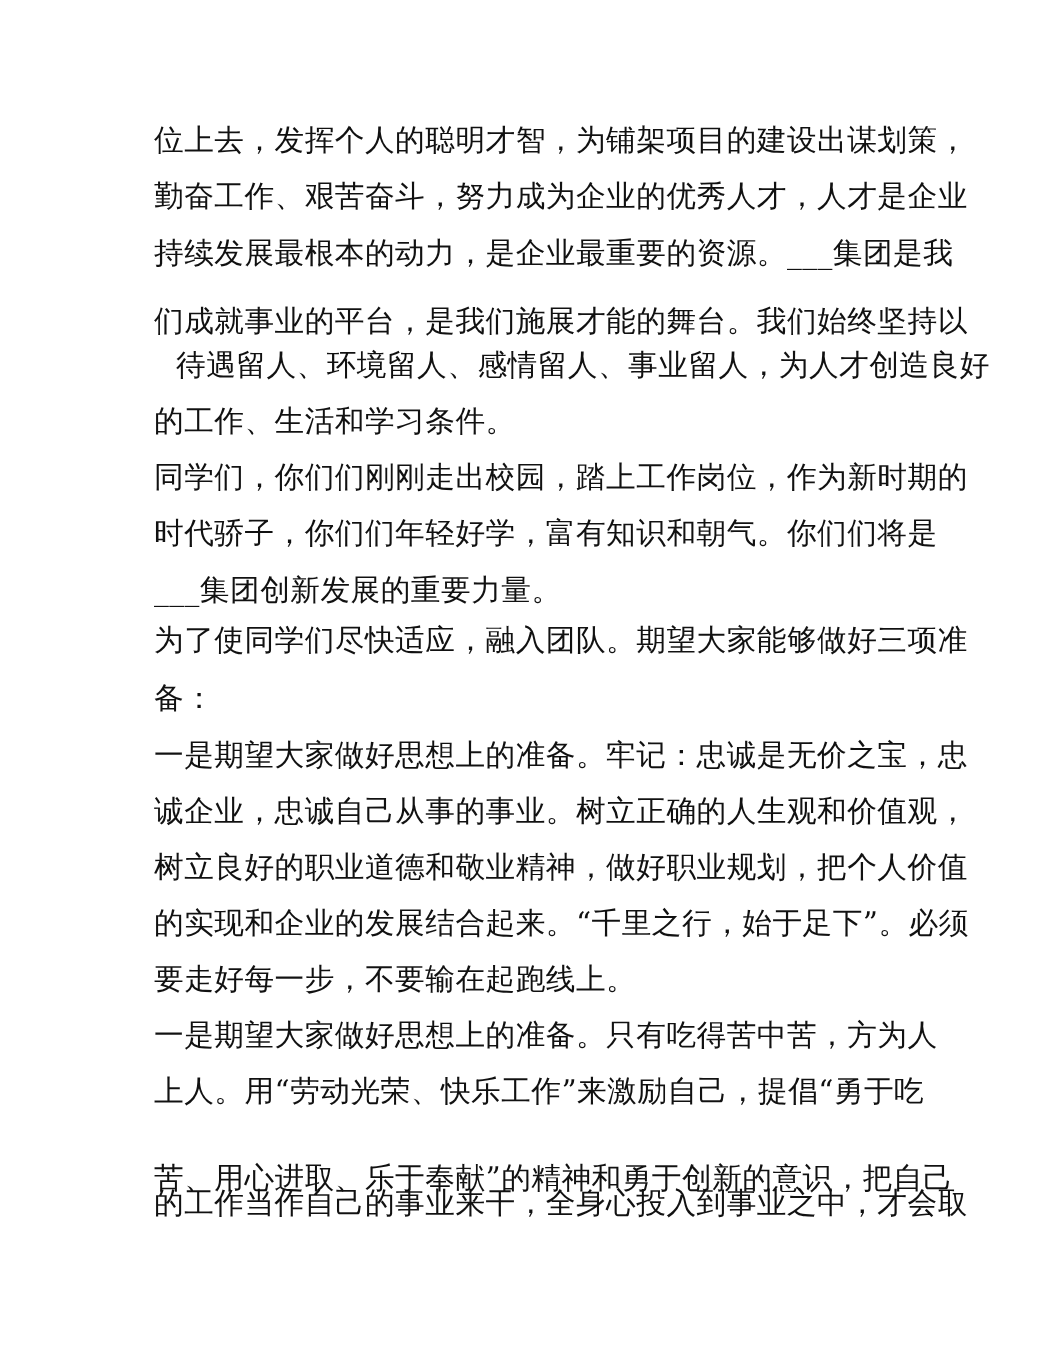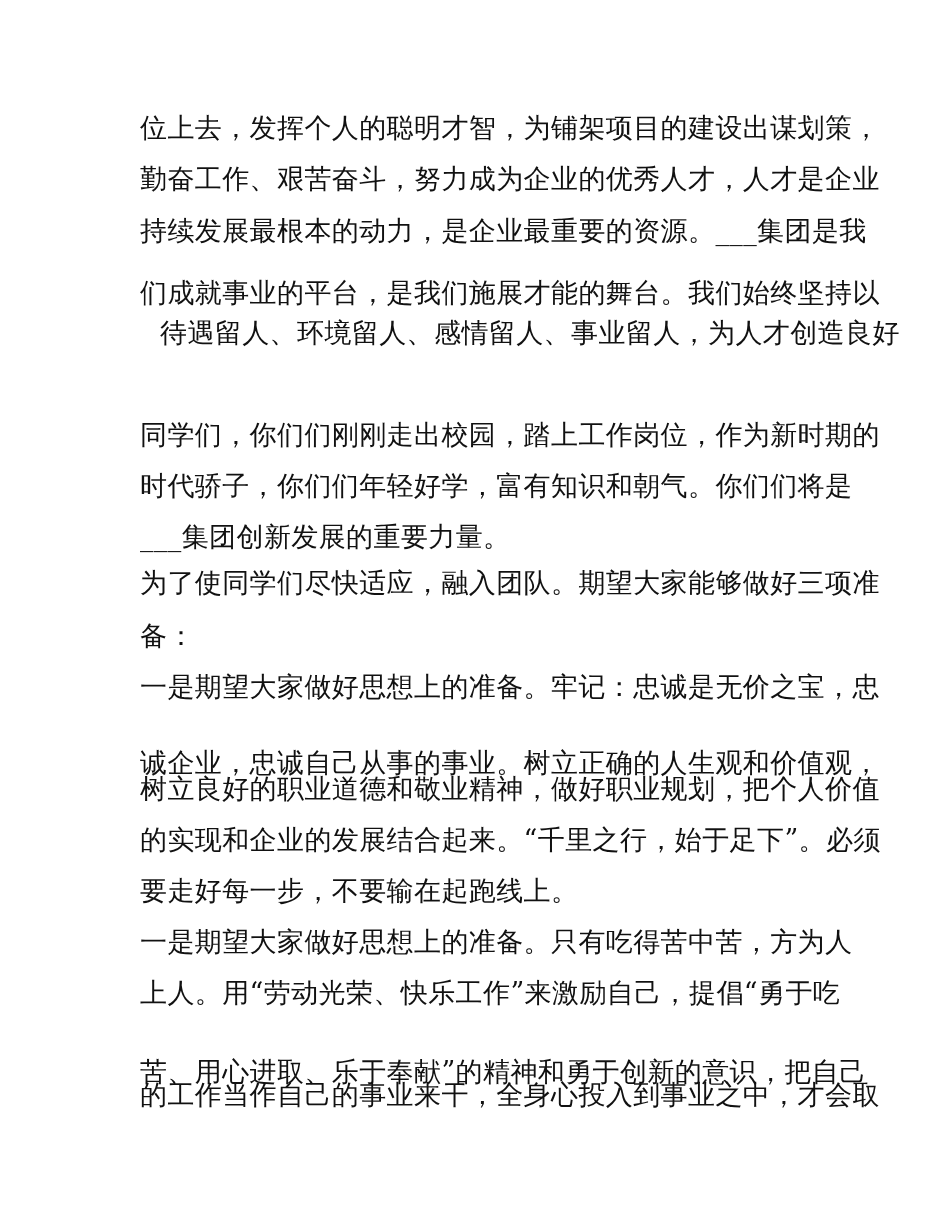--- a/index.html
+++ b/index.html
@@ -34,27 +34,28 @@
   </style>
 </head>
 <body>
 
 <div class="page">
   <div class="line" style="top:111px;">位上去，发挥个人的聪明才智，为铺架项目的建设出谋划策，</div>
   <div class="line" style="top:162px;">勤奋工作、艰苦奋斗，努力成为企业的优秀人才，人才是企业</div>
   <div class="line" style="top:214px;">持续发展最根本的动力，是企业最重要的资源。___集团是我</div>
   <div class="line" style="top:276px;">们成就事业的平台，是我们施展才能的舞台。我们始终坚持以</div>
   <div class="line" style="top:316px;margin-left:20px;">待遇留人、环境留人、感情留人、事业留人，为人才创造良好</div>
+  <div class="line" style="top:367px;">的工作、生活和学习条件。</div>
   <div class="line" style="top:418px;">同学们，你们们刚刚走出校园，踏上工作岗位，作为新时期的</div>
   <div class="line" style="top:520px;">___集团创新发展的重要力量。</div>
   <div class="line" style="top:469px;">时代骄子，你们们年轻好学，富有知识和朝气。你们们将是</div>
   <div class="line" style="top:568px;font-family:Liberation Mono, monospace;">为了使同学们尽快适应，融入团队。期望大家能够做好三项准</div>
   <div class="line" style="top:619px;">备：</div>
   <div class="line" style="top:670px;">一是期望大家做好思想上的准备。牢记：忠诚是无价之宝，忠</div>
-  <div class="line" style="top:746px;text-align:right;">诚企业，忠诚自己从事的事业。树立正确的人生观和价值观，</div>
+  <div class="line" style="top:721px;text-align:right;">诚企业，忠诚自己从事的事业。树立正确的人生观和价值观，</div>
   <div class="line" style="top:772px;">树立良好的职业道德和敬业精神，做好职业规划，把个人价值</div>
   <div class="line" style="top:823px;">的实现和企业的发展结合起来。“千里之行，始于足下”。必须</div>
   <div class="line" style="top:874px;">要走好每一步，不要输在起跑线上。</div>
   <div class="line" style="top:925px;">一是期望大家做好思想上的准备。只有吃得苦中苦，方为人</div>
   <div class="line" style="top:976px;">上人。用“劳动光荣、快乐工作”来激励自己，提倡“勇于吃</div>
   <div class="line" style="top:1027px;margin-top:28px;">苦、用心进取、乐于奉献”的精神和勇于创新的意识，把自己</div>
   <div class="line" style="top:1078px;">的工作当作自己的事业来干，全身心投入到事业之中，才会取</div>
 </div>
 
 </body></html>

